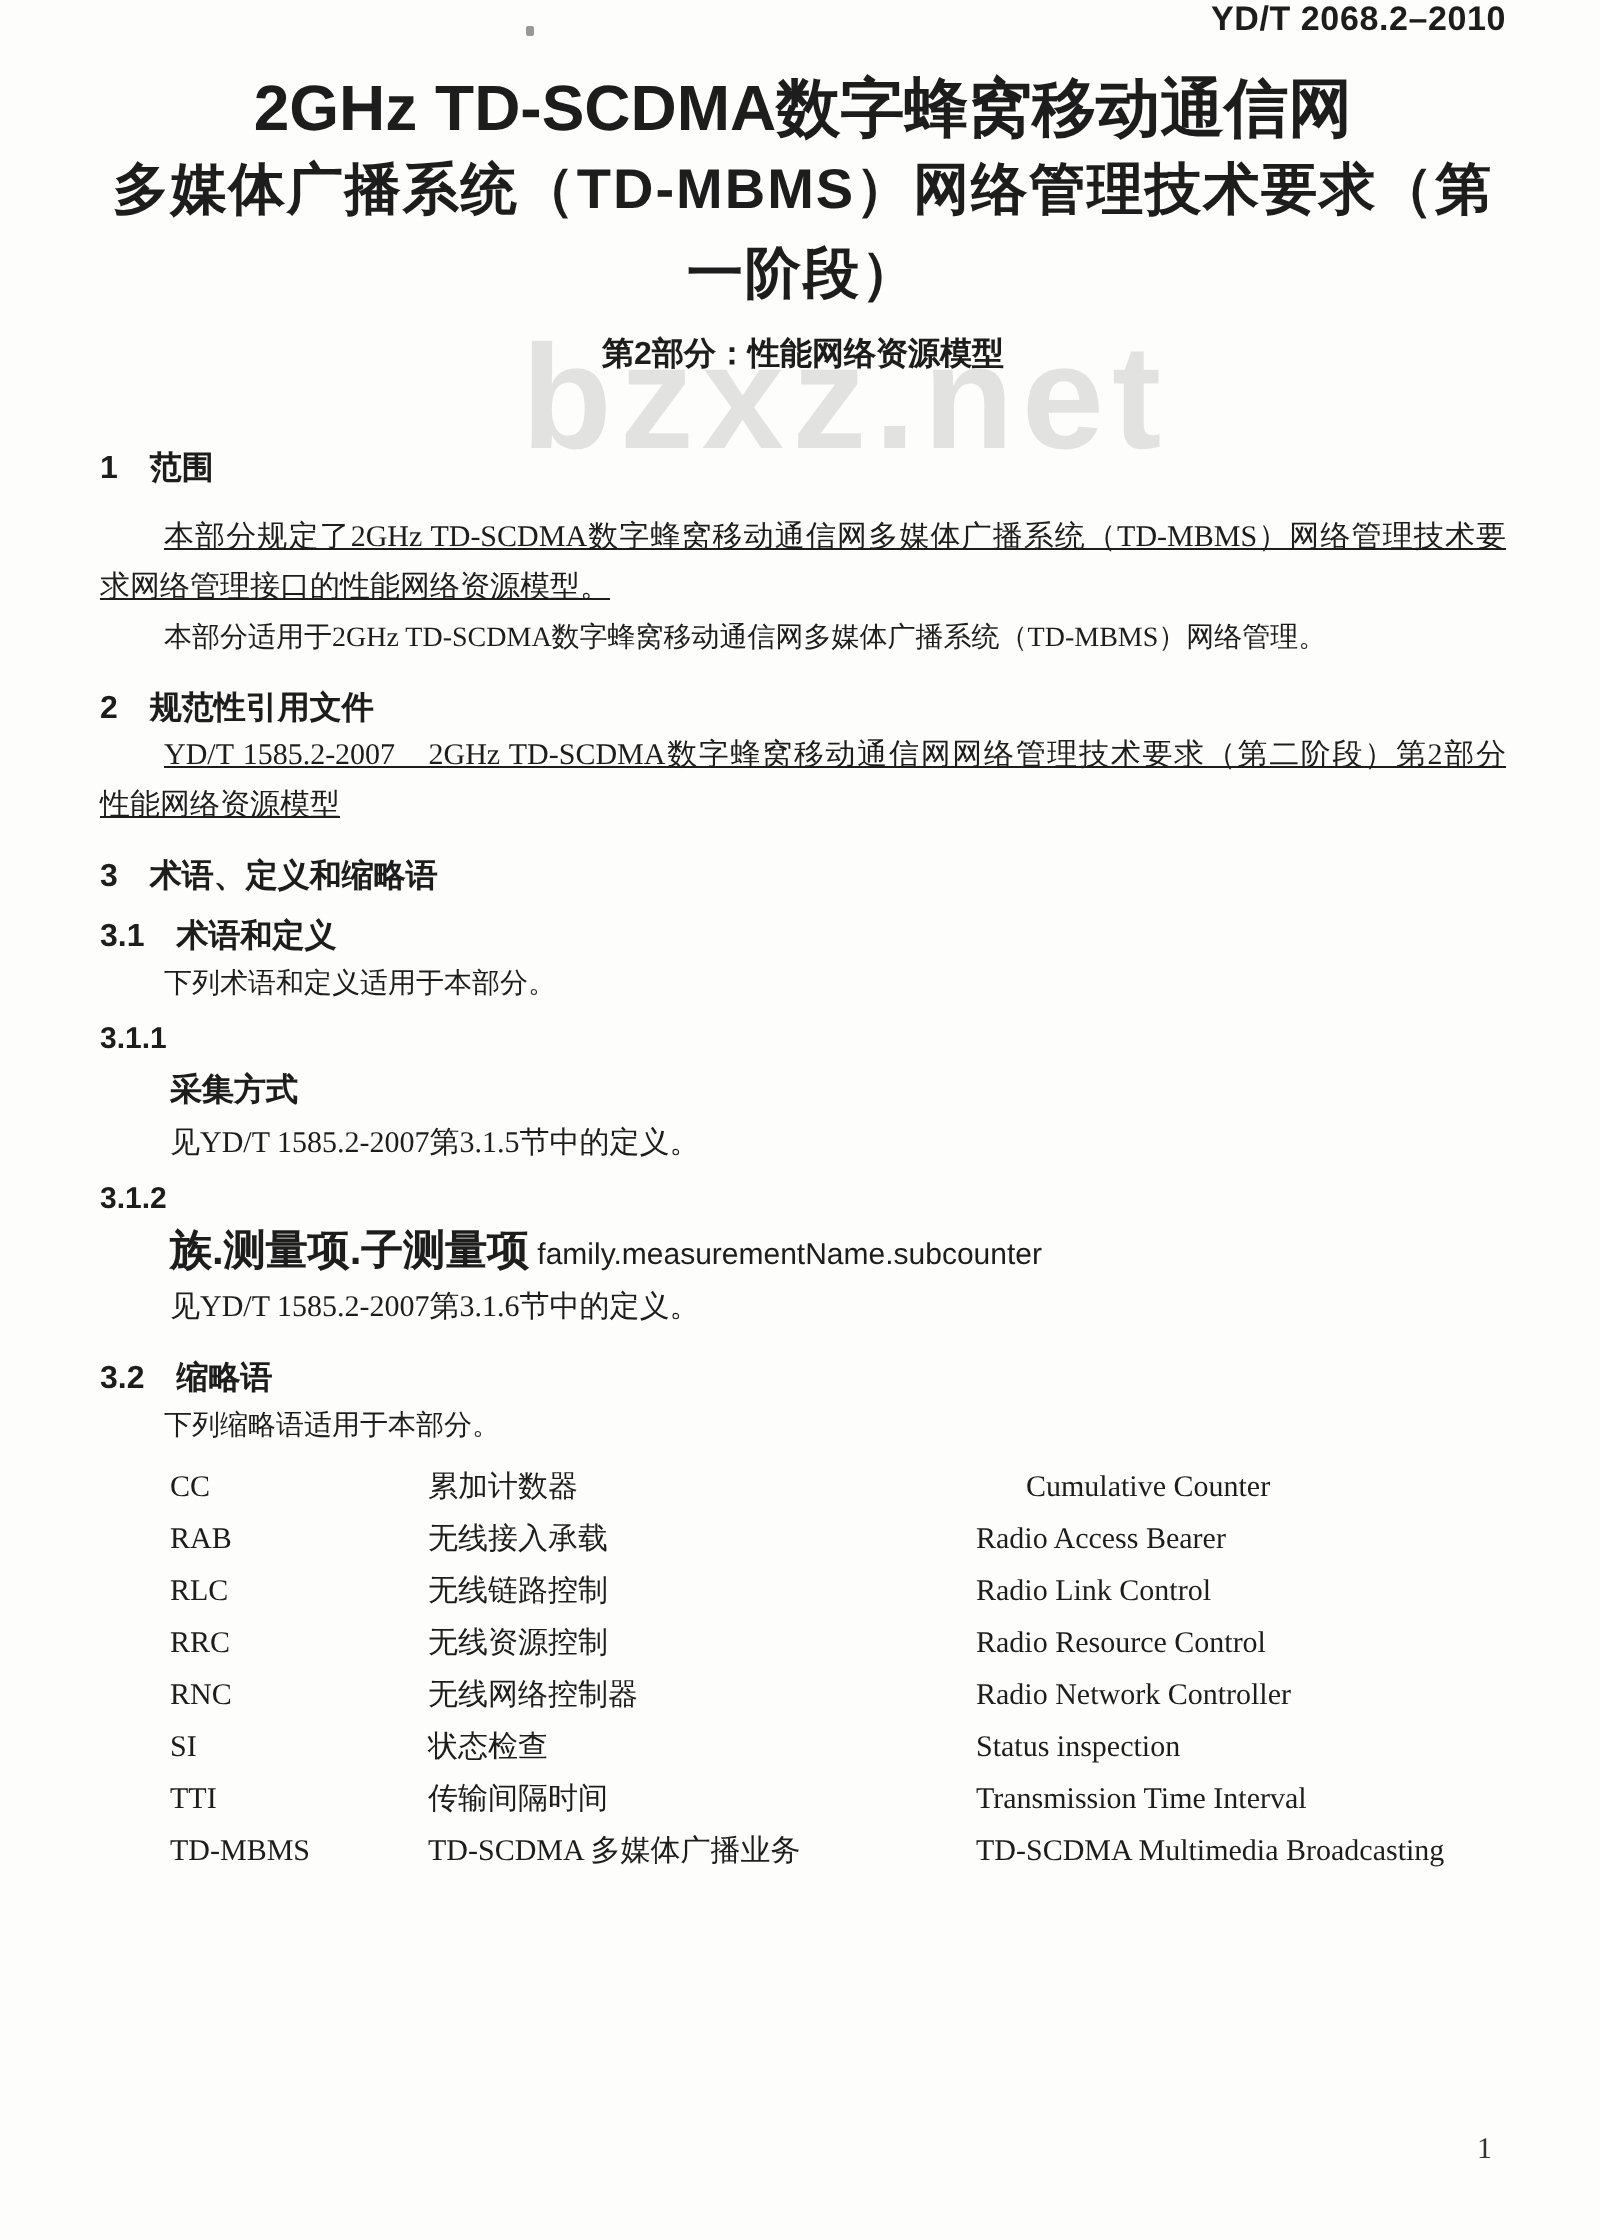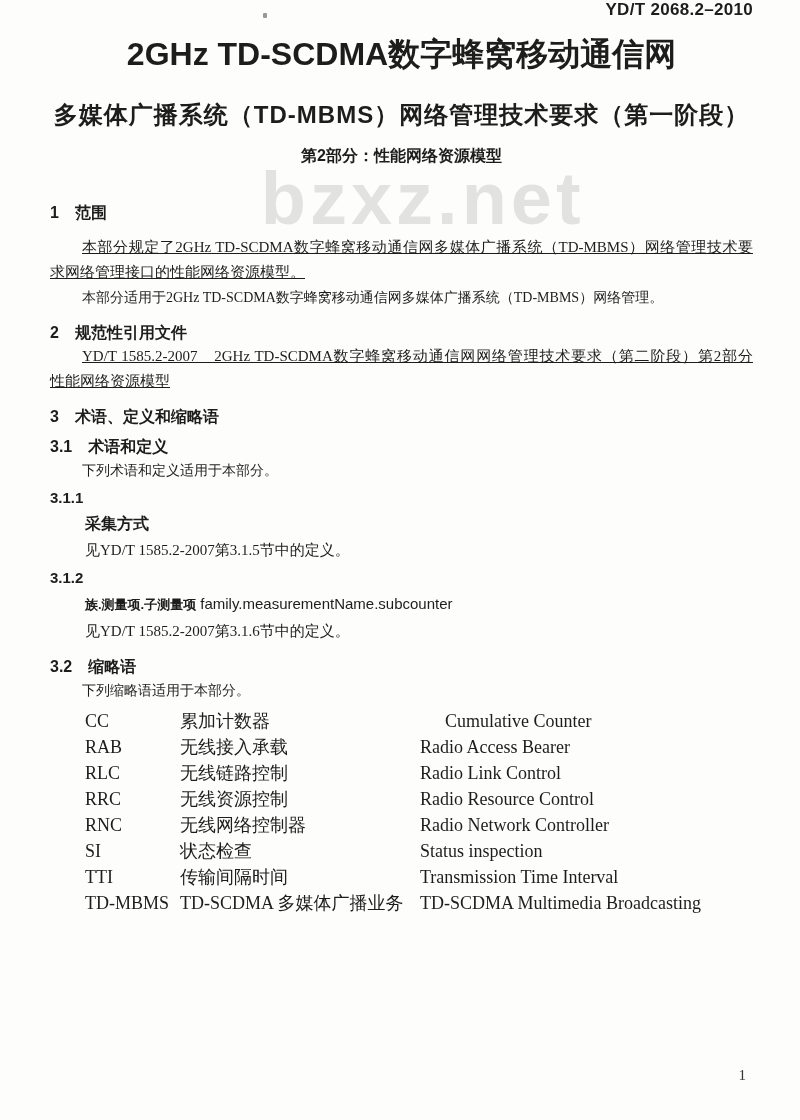--- a/index.html
+++ b/index.html
@@ -31,21 +31,21 @@
     color:#000; opacity:.10; z-index:0; white-space:nowrap;
   }
 
   .title-block {
     position:relative; z-index:1;
     margin-top:14px; text-align:center;
     font-family:"Liberation Sans","DejaVu Sans",sans-serif;
     font-weight:bold;
   }
   .title-line1 { font-size:32px; line-height:40px; }
-  .title-line2 { font-size:24px; line-height:42px; letter-spacing:1px;margin-top:20px; }
+  .title-line2 { font-size:28px; line-height:42px; letter-spacing:1px; }
   .title-line3 { font-size:16px; line-height:40px; }
 
   .sec-heading {
     font-family:"Liberation Sans","DejaVu Sans",sans-serif;
     font-weight:bold; font-size:16px; line-height:22px;
   }
   .h-s1  { margin-top:26px; }
   .h-s2  { margin-top:12px; }
   .h-s3  { margin-top:12px; }
   .h-s31 { margin-top:8px;  }
@@ -62,29 +62,29 @@
     font-weight:bold; font-size:15px; line-height:26px; margin-top:2px;
   }
   .term-name {
     font-family:"Liberation Sans","DejaVu Sans",sans-serif;
     font-weight:bold; font-size:16px; line-height:26px; margin-left:35px;
   }
   .term-def { font-size:15px; line-height:26px; margin-left:35px; }
   .term-mixed { margin-left:35px; line-height:26px; }
   .term-mixed .cn {
     font-family:"Liberation Sans","DejaVu Sans",sans-serif;
-    font-weight:bold; font-size:13px;
+    font-weight:bold; font-size:21px;
   }
   .term-mixed .en {
     font-family:"Liberation Sans","DejaVu Sans",sans-serif;
     font-size:15px;
   }
 
   .abbr-table { margin:5px 0 0 35px; }
-  .abbr-row { display:flex; line-height:26px; font-size:18px; }
+  .abbr-row { display:flex; line-height:26px; font-size:15px;gap:34px; }
   .abbr-code { width:95px; }
   .abbr-cn { width:240px; }
   .abbr-en { flex:1; }
   .abbr-en.en-indent { padding-left:25px; }
 
   .page-number {
     position:absolute; right:54px; bottom:36px;
     font-size:15px; color:#333;
   }
 </style>

